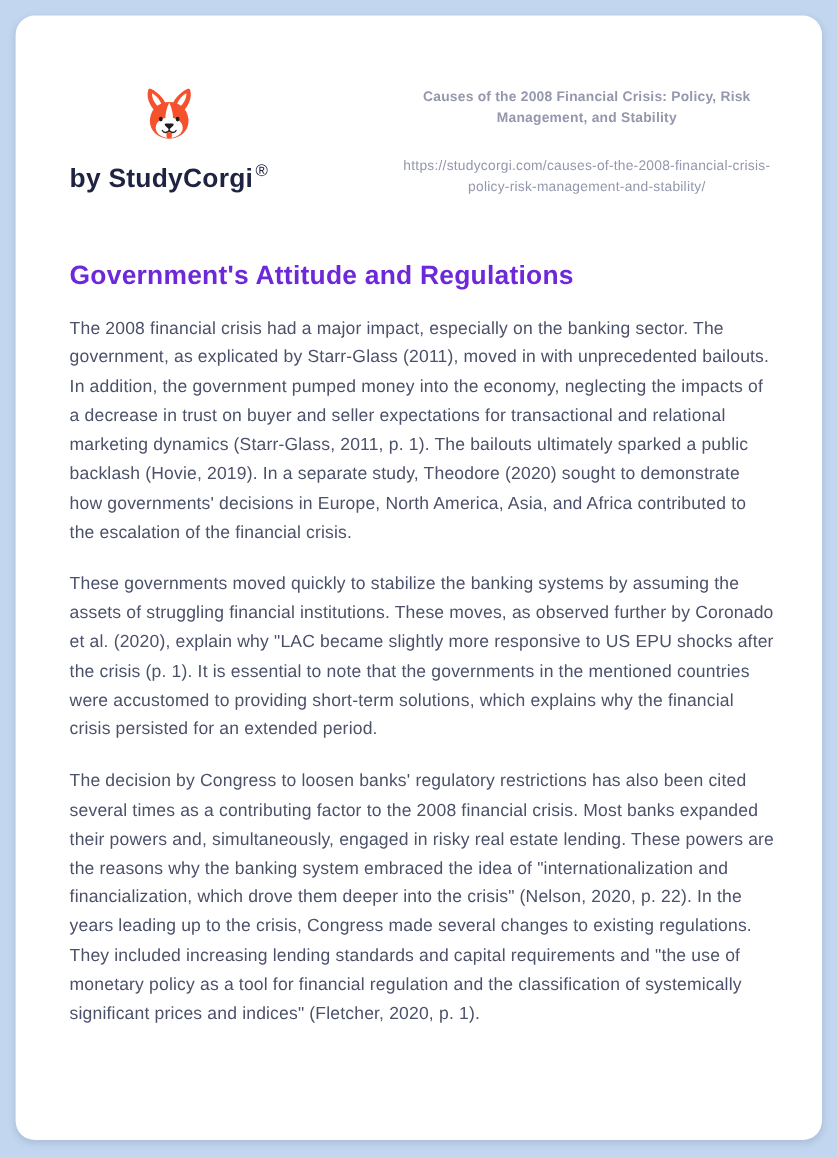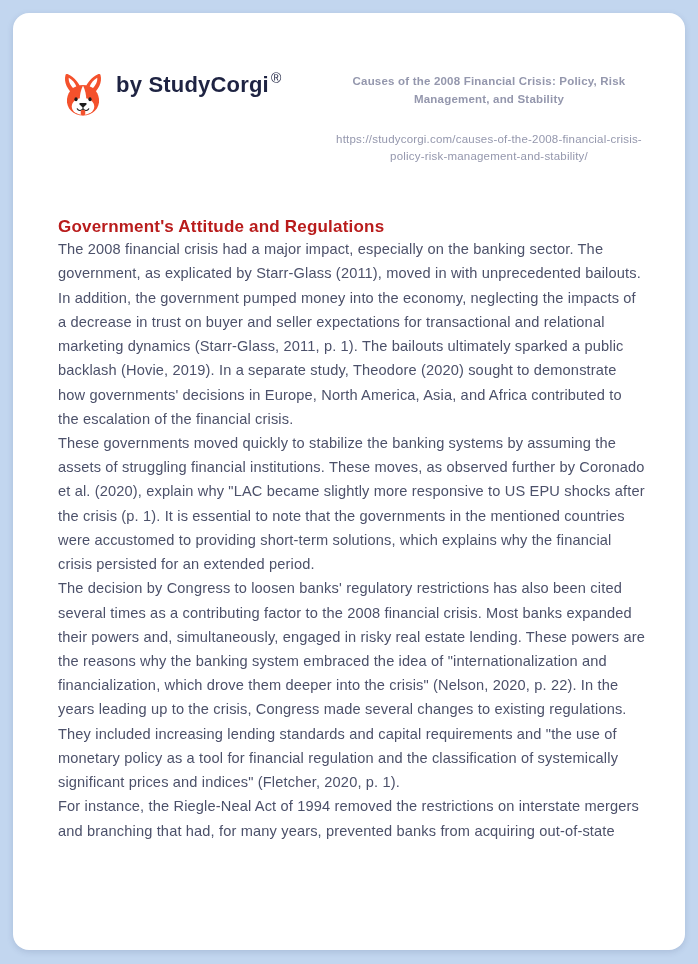--- a/index.html
+++ b/index.html
@@ -22,22 +22,23 @@
     overflow: hidden;
   }
   .doc-header {
     display: flex;
     justify-content: space-between;
     align-items: flex-start;
     padding: 57px 40px 0 45px;
   }
   .brand {
     display: flex;
-    align-items: flex-start;
+    align-items: center;
     gap: 8px;
+    flex-direction: column;
   }
   .logo-icon svg { display: block; }
   .brand-text {
     font-size: 22px;
     font-weight: bold;
     color: #1e2342;
     letter-spacing: 0.2px;
     white-space: nowrap;
   }
   .reg-mark {
@@ -66,26 +67,27 @@
     line-height: 1.55;
     margin-top: 22px;
     word-break: break-all;
     letter-spacing: 0.2px;
   }
   .article {
     padding: 0 39px 0 45px;
   }
   .article h1 {
     margin-top: 51px;
-    font-size: 17px;
+    font-size: 22px;
     font-weight: bold;
-    color: #b91c1c;
+    color: #6d28d9;
     letter-spacing: 0.2px;
   }
   .article p {
+    margin-top: 19px;
     font-size: 14.6px;
     line-height: 1.66;
     color: #4c516a;
     letter-spacing: 0.15px;
   }
 </style>
 </head>
 <body>
 
 <div class="page-card">
@@ -128,16 +130,15 @@
       <div class="doc-url">https://studycorgi.com/causes-of-the-2008-financial-crisis-policy-risk-management-and-stability/</div>
     </div>
 
   </div>
 
   <div class="article">
     <h1>Government's Attitude and Regulations</h1>
     <p>The 2008 financial crisis had a major impact, especially on the banking sector. The government, as explicated by Starr-Glass (2011), moved in with unprecedented bailouts. In addition, the government pumped money into the economy, neglecting the impacts of a decrease in trust on buyer and seller expectations for transactional and relational marketing dynamics (Starr-Glass, 2011, p. 1). The bailouts ultimately sparked a public backlash (Hovie, 2019). In a separate study, Theodore (2020) sought to demonstrate how governments' decisions in Europe, North America, Asia, and Africa contributed to the escalation of the financial crisis.</p>
     <p>These governments moved quickly to stabilize the banking systems by assuming the assets of struggling financial institutions. These moves, as observed further by Coronado et al. (2020), explain why "LAC became slightly more responsive to US EPU shocks after the crisis (p. 1). It is essential to note that the governments in the mentioned countries were accustomed to providing short-term solutions, which explains why the financial crisis persisted for an extended period.</p>
     <p>The decision by Congress to loosen banks' regulatory restrictions has also been cited several times as a contributing factor to the 2008 financial crisis. Most banks expanded their powers and, simultaneously, engaged in risky real estate lending. These powers are the reasons why the banking system embraced the idea of "internationalization and financialization, which drove them deeper into the crisis" (Nelson, 2020, p. 22). In the years leading up to the crisis, Congress made several changes to existing regulations. They included increasing lending standards and capital requirements and "the use of monetary policy as a tool for financial regulation and the classification of systemically significant prices and indices" (Fletcher, 2020, p. 1).</p>
-    <p>For instance, the Riegle-Neal Act of 1994 removed the restrictions on interstate mergers and branching that had, for many years, prevented banks from acquiring out-of-state</p>
   </div>
 
 </div>
 
 </body></html>

